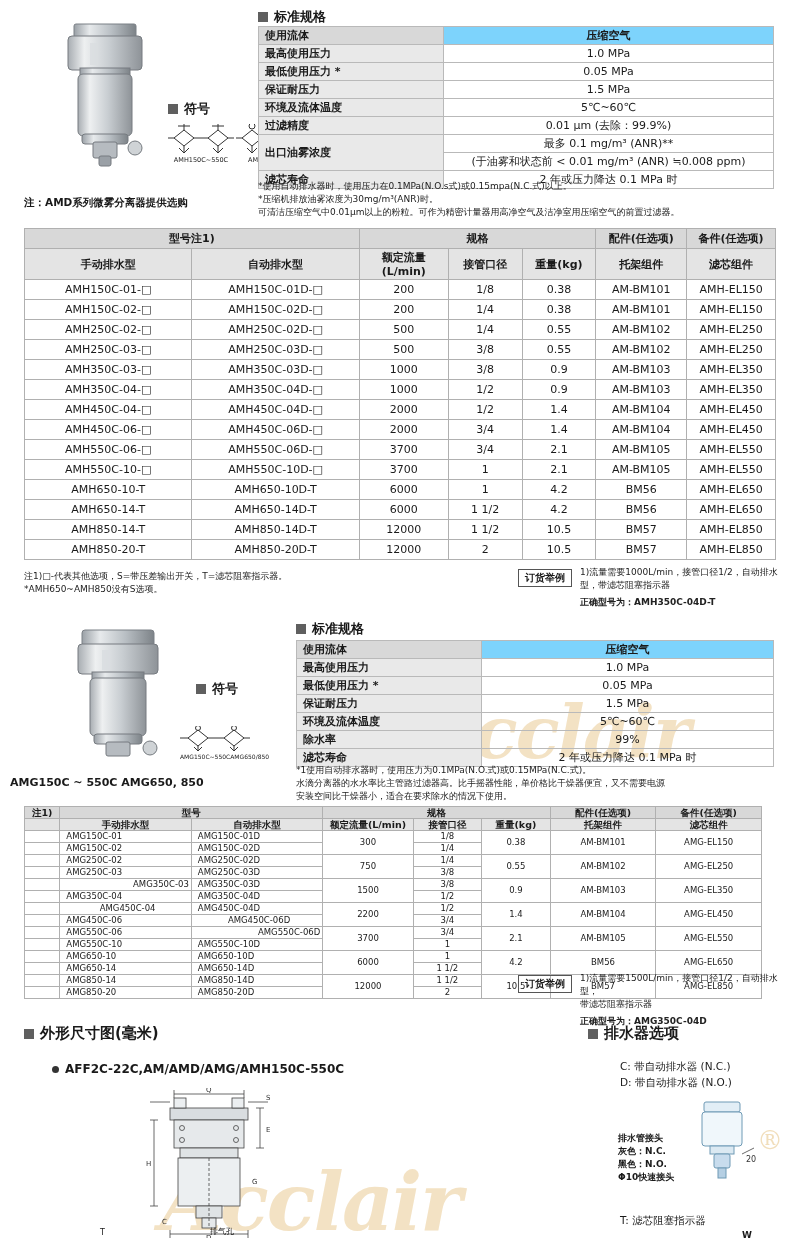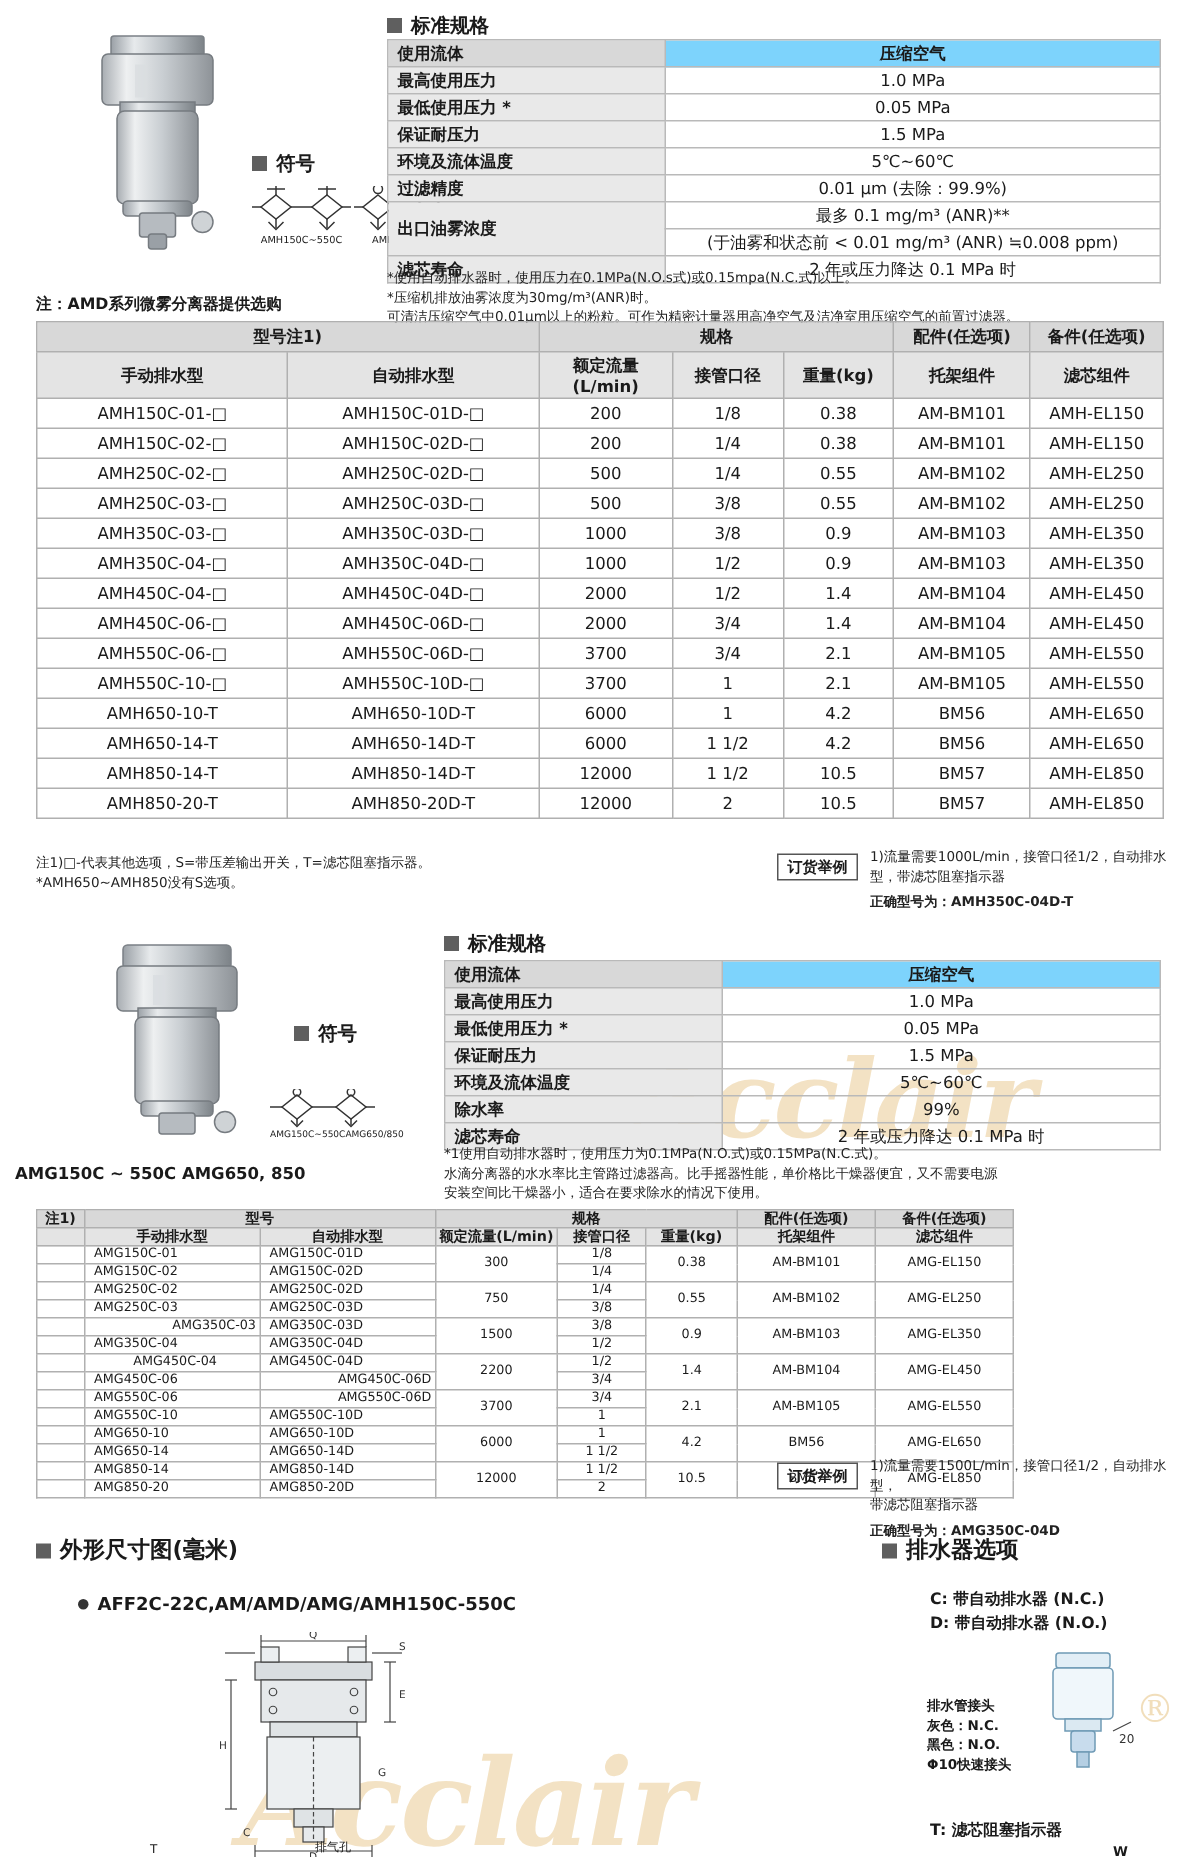--- a/index.html
+++ b/index.html
@@ -109,21 +109,21 @@
   .filter-body { position: absolute; }
 
   
   .sym { position: absolute; text-align: center; font-size: 8px; }
   .sym svg { display: block; margin: 0 auto; }
 
   
   .dimbox { position: absolute; }
 
   
-  .drain-txt { font-size: 10.5px; font-weight: bold; line-height: 16px; }
+  .drain-txt { font-size: 10.5px; font-weight: normal; line-height: 16px; }
   .drain-sub { font-size: 9px; line-height: 13px; font-weight: bold; }
 </style>
 </head>
 <body>
 
 <div class="page">
 
   <div class="watermark wm1">Acclair</div>
   <div class="watermark wm2">Acclair</div>
   <div class="watermark wm3">Acclair</div>
@@ -246,21 +246,21 @@
   </div>
 
   <div class="notes" style="position:absolute; left:258px; top:180px; width:516px;">
     <div>*使用自动排水器时，使用压力在0.1MPa(N.O.s式)或0.15mpa(N.C.式)以上。</div>
     <div>*压缩机排放油雾浓度为30mg/m³(ANR)时。</div>
     <div>可清洁压缩空气中0.01μm以上的粉粒。可作为精密计量器用高净空气及洁净室用压缩空气的前置过滤器。</div>
   </div>
 
   <div style="position:absolute; left:24px; top:196px; font-size:10.5px; font-weight:bold;">注：AMD系列微雾分离器提供选购</div>
 
-  <div style="position:absolute; left:24px; top:214px; width:752px;">
+  <div style="position:absolute; left:24px; top:228px; width:752px;">
     <table class="models">
       <colgroup>
         <col style="width:170px">
           <col style="width:170px">
         <col style="width:90px">
           <col style="width:75px">
           <col style="width:75px">
         <col style="width:92px">
           <col style="width:90px">
       </colgroup>
@@ -503,21 +503,21 @@
     </tbody>
       </table>
   </div>
 
   <div class="notes" style="position:absolute; left:296px; top:764px; width:478px;">
     <div>*1使用自动排水器时，使用压力为0.1MPa(N.O.式)或0.15MPa(N.C.式)。</div>
     <div>水滴分离器的水水率比主管路过滤器高。比手摇器性能，单价格比干燥器便宜，又不需要电源</div>
     <div>安装空间比干燥器小，适合在要求除水的情况下使用。</div>
   </div>
 
-  <div style="position:absolute; left:24px; top:806px; width:652px;">
+  <div style="position:absolute; left:24px; top:806px; width:738px;">
     <table class="models2">
       <colgroup>
         <col style="width:36px">
           <col style="width:134px">
           <col style="width:134px">
         <col style="width:92px">
           <col style="width:70px">
           <col style="width:70px">
         <col style="width:108px">
           <col style="width:108px">
@@ -596,21 +596,21 @@
             <td style="text-align: left; padding-left: 6px;">AMG450C-04D</td>
             <td rowspan="2">2200</td>
             <td>1/2</td>
             <td rowspan="2">1.4</td>
             <td rowspan="2">AM-BM104</td>
             <td rowspan="2">AMG-EL450</td>
           </tr>
           <tr>
             <td></td>
             <td style="text-align: left; padding-left: 6px;">AMG450C-06</td>
-            <td style="text-align: right; padding-left: 6px;">AMG450C-06D</td>
+            <td style="text-align: center; padding-left: 6px;">AMG450C-06D</td>
             <td>3/4</td>
           </tr>
           <tr>
             <td></td>
             <td style="text-align: left; padding-left: 6px;">AMG550C-06</td>
             <td style="text-align: right; padding-left: 6px;">AMG550C-06D</td>
             <td rowspan="2">3700</td>
             <td>3/4</td>
             <td rowspan="2">2.1</td>
             <td rowspan="2">AM-BM105</td>

